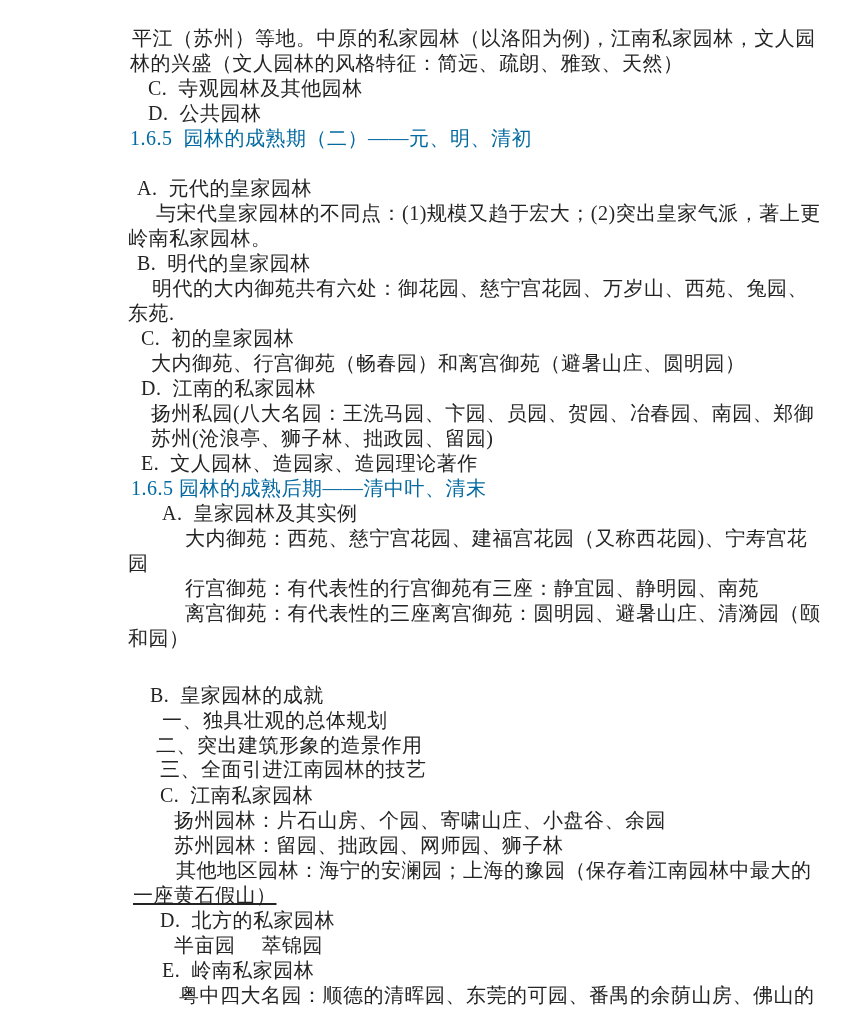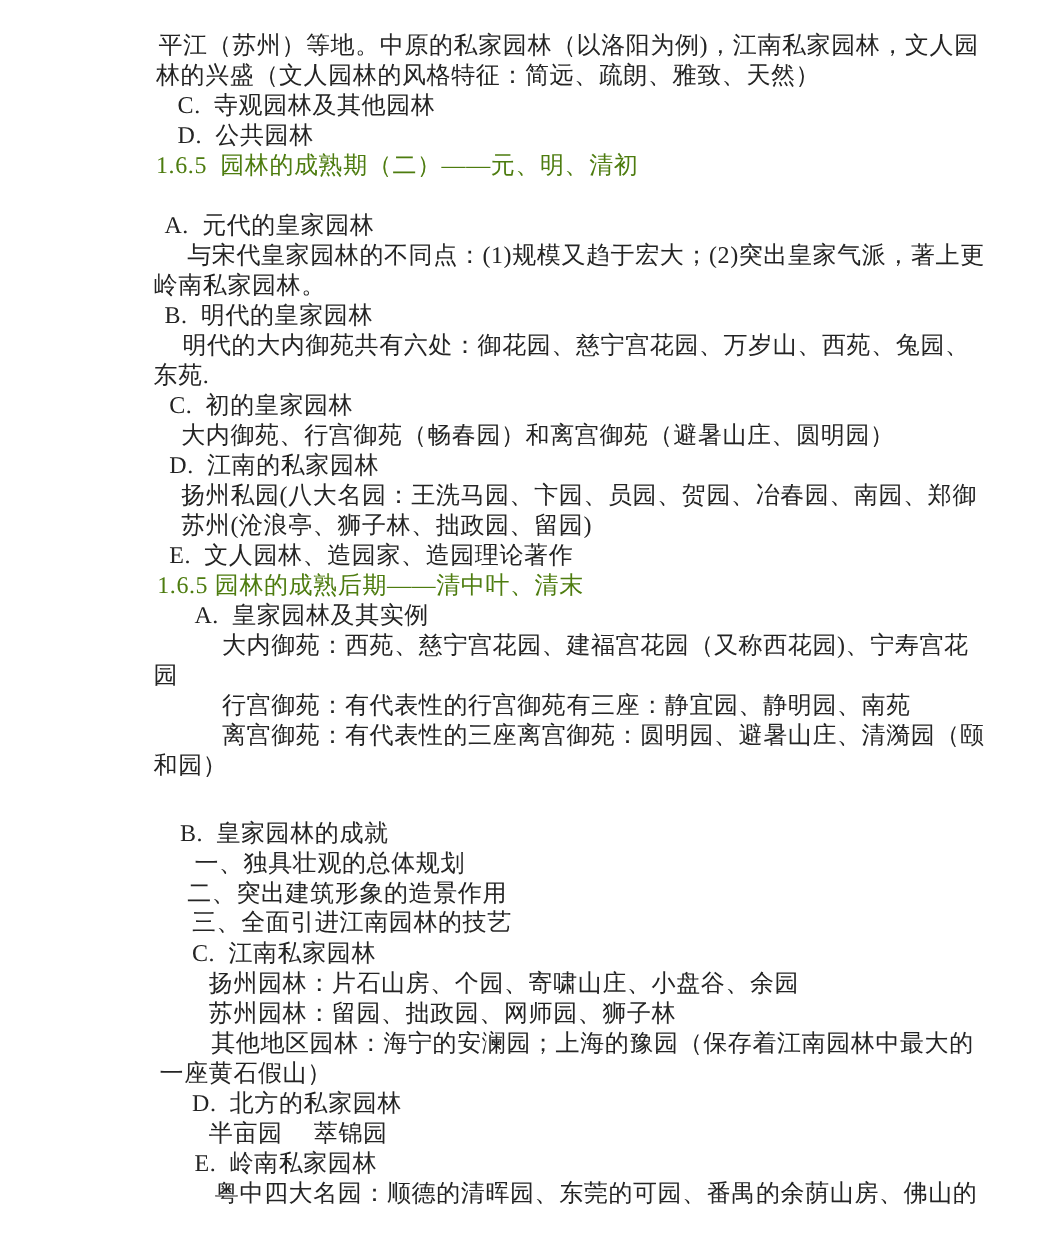--- a/index.html
+++ b/index.html
@@ -29,21 +29,21 @@
     font-size: 20px;
     line-height: 25px;
     min-height: 25px;
     color: #242424;
     white-space: pre;
     letter-spacing: 0.5px;
     text-rendering: optimizeLegibility;
     -webkit-font-smoothing: antialiased;
   }
   .line.heading {
-    color: #4d7c0f;
+    color: #0369a1;
   }
   .line.blank {
     
   }
 </style>
 </head>
 <body>
 
 <main class="page">
   <div class="doc-content" id="doc-content">
@@ -73,19 +73,19 @@
       <div class="line" style="padding-left: 57px;">离宫御苑：有代表性的三座离宫御苑：圆明园、避暑山庄、清漪园（颐</div>
       <div class="line" style="padding-left: 0px;">和园）</div>
       <div class="line" style="padding-left: 22px; margin-top: 32px;">B.  皇家园林的成就</div>
       <div class="line" style="padding-left: 34px;">一、独具壮观的总体规划</div>
       <div class="line" style="padding-left: 28px;">二、突出建筑形象的造景作用</div>
       <div class="line" style="padding-left: 32px; font-family: Liberation Mono, monospace;">三、全面引进江南园林的技艺</div>
       <div class="line" style="padding-left: 32px;">C.  江南私家园林</div>
       <div class="line" style="padding-left: 46px;">扬州园林：片石山房、个园、寄啸山庄、小盘谷、余园</div>
       <div class="line" style="padding-left: 46px;">苏州园林：留园、拙政园、网师园、狮子林</div>
       <div class="line" style="padding-left: 48px;">其他地区园林：海宁的安澜园；上海的豫园（保存着江南园林中最大的</div>
-      <div class="line" style="padding-left: 5px;">一座黄石假山）</div>
+      <div class="line" style="padding-left: 5px; text-decoration: underline;">一座黄石假山）</div>
       <div class="line" style="padding-left: 32px;">D.  北方的私家园林</div>
       <div class="line" style="padding-left: 46px;">半亩园　 萃锦园</div>
       <div class="line" style="padding-left: 34px;">E.  岭南私家园林</div>
       <div class="line" style="padding-left: 51px;">粤中四大名园：顺德的清晖园、东莞的可园、番禺的余荫山房、佛山的</div>
     </div>
 </main>
 
 </body></html>

